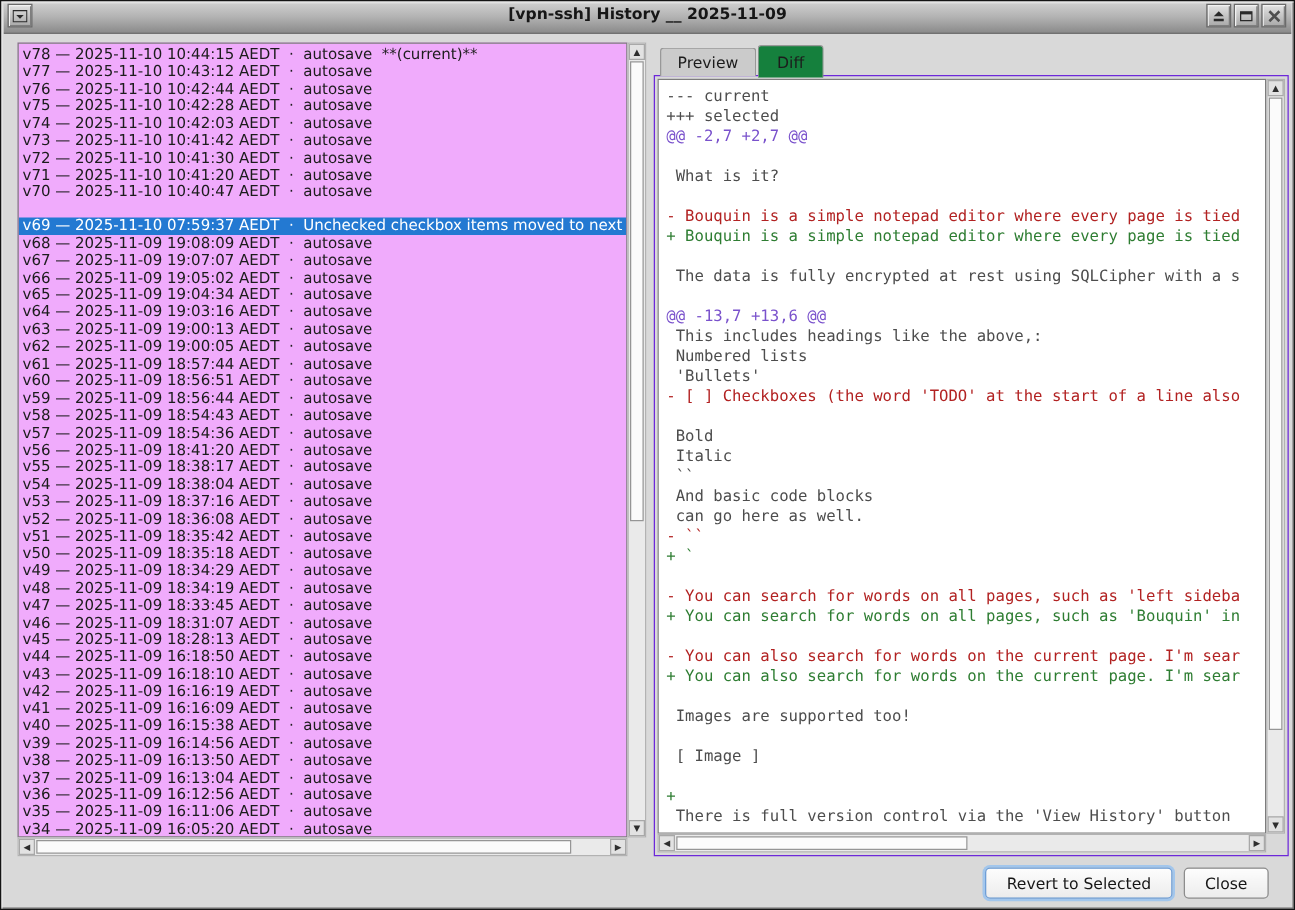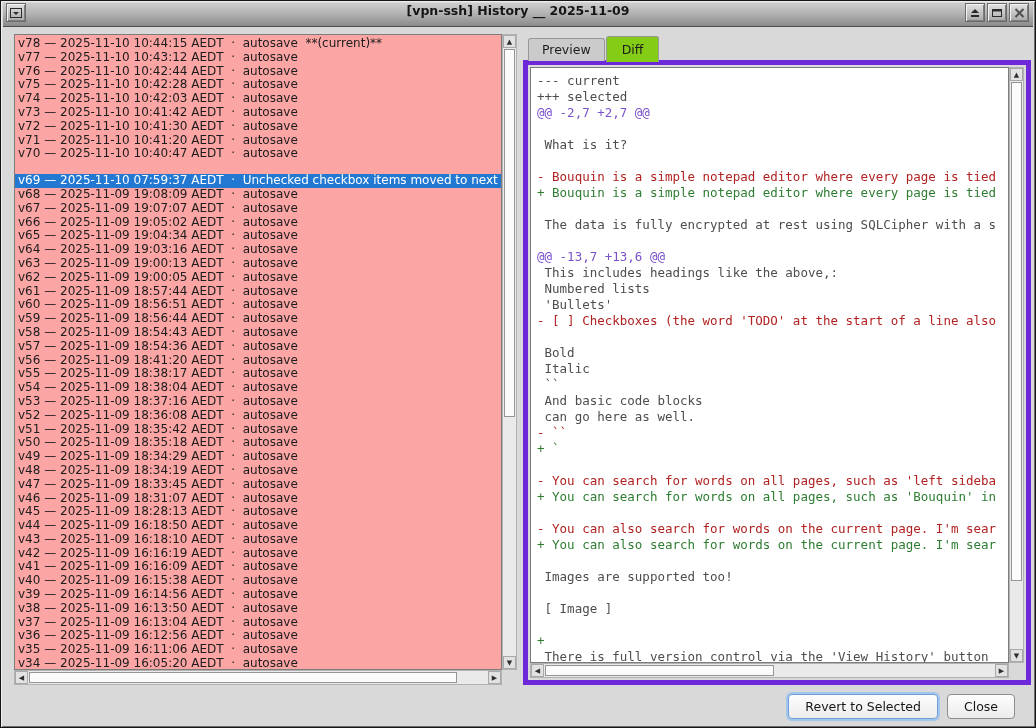--- a/index.html
+++ b/index.html
@@ -12,40 +12,40 @@
     border-bottom:1px solid #4f4f4f;display:flex;align-items:flex-start;}
   .tb-title{position:absolute;left:0;right:0;text-align:center;font-weight:bold;
     font-size:12.5px;color:#161616;pointer-events:none;}
   .tb-btn{width:18px;height:17px;margin:0 1px;background:linear-gradient(180deg,#e3e3e3,#a8a8a8);
     border:1px solid #6b6b6b;box-shadow:inset 1px 1px 0 #f2f2f2, inset -1px -1px 0 #7e7e7e;
     display:flex;align-items:center;justify-content:center;}
   .tb-left{margin-left:3px;z-index:2;}
   .tb-right{position:absolute;right:3px;display:flex;z-index:2;}
   
   .list-outer{position:absolute;left:13px;top:33px;width:503px;height:651px;}
-  .listbox{position:absolute;left:0;top:0;right:15px;bottom:15px;background:#fca5a5;
+  .listbox{position:absolute;left:0;top:0;right:15px;bottom:15px;background:#f0abfc;
     border:1px solid #7d7d7d;overflow:hidden;padding:2px 0 0 3px;}
   .row{height:13.8px;line-height:13.8px;font-size:12px;color:#1c1c1c;white-space:pre;
     overflow:hidden;}
   .row.selected{background:#2379d2;color:#ffffff;margin-left:-3px;padding-left:3px;margin-top:13px;}
   
   .vscroll{position:absolute;width:15px;background:#eaeaea;border:1px solid #b2b2b2;box-sizing:border-box;}
   .hscroll{position:absolute;height:15px;background:#eaeaea;border:1px solid #b2b2b2;box-sizing:border-box;}
   .sb-arrow{position:absolute;width:13px;height:13px;display:flex;align-items:center;justify-content:center;
     font-size:7px;color:#2e2e2e;background:#e2e2e2;border:1px solid #a8a8a8;box-sizing:border-box;}
   .sb-thumb{position:absolute;background:#fbfbfb;border:1px solid #959595;box-sizing:border-box;}
   .list-outer .vscroll{right:0;top:0;bottom:15px;}
   .list-outer .hscroll{left:0;bottom:0;right:15px;}
   
   .tabs{position:absolute;left:527px;top:37px;height:23px;display:flex;align-items:flex-end;z-index:3;}
   .tab{padding:3px 13px 4px 13px;background:#cbcbcb;border:1px solid #989898;border-bottom:none;
     border-radius:3px 3px 0 0;font-size:12.5px;color:#1c1c1c;margin-right:1px;}
-  .tab.active{background:#84cc16;padding:5px 15px 5px 15px;margin-bottom:-1px;}
+  .tab.active{background:#15803d;padding:5px 15px 5px 15px;margin-bottom:-1px;}
   .pane{position:absolute;left:522px;top:59px;width:508px;height:625px;background:#d9d9d9;
-    border:5px solid #6d28d9;box-sizing:border-box;}
+    border:1px solid #6d28d9;box-sizing:border-box;}
   .diffbox{position:absolute;left:2px;top:2px;right:17px;bottom:17px;background:#ffffff;
     border:1px solid #7d7d7d;overflow:hidden;padding:5px 0 0 6px;}
   .dline{font-family:"DejaVu Sans Mono",monospace;font-size:12.5px;line-height:16px;
     white-space:pre;overflow:hidden;}
   .dline.meta{color:#4d4d4d;}
   .dline.ctx{color:#4d4d4d;}
   .dline.hunk{color:#7a52cc;}
   .dline.del{color:#b22222;}
   .dline.add{color:#2e7d32;}
   .pane .vscroll{right:2px;top:2px;bottom:17px;}

